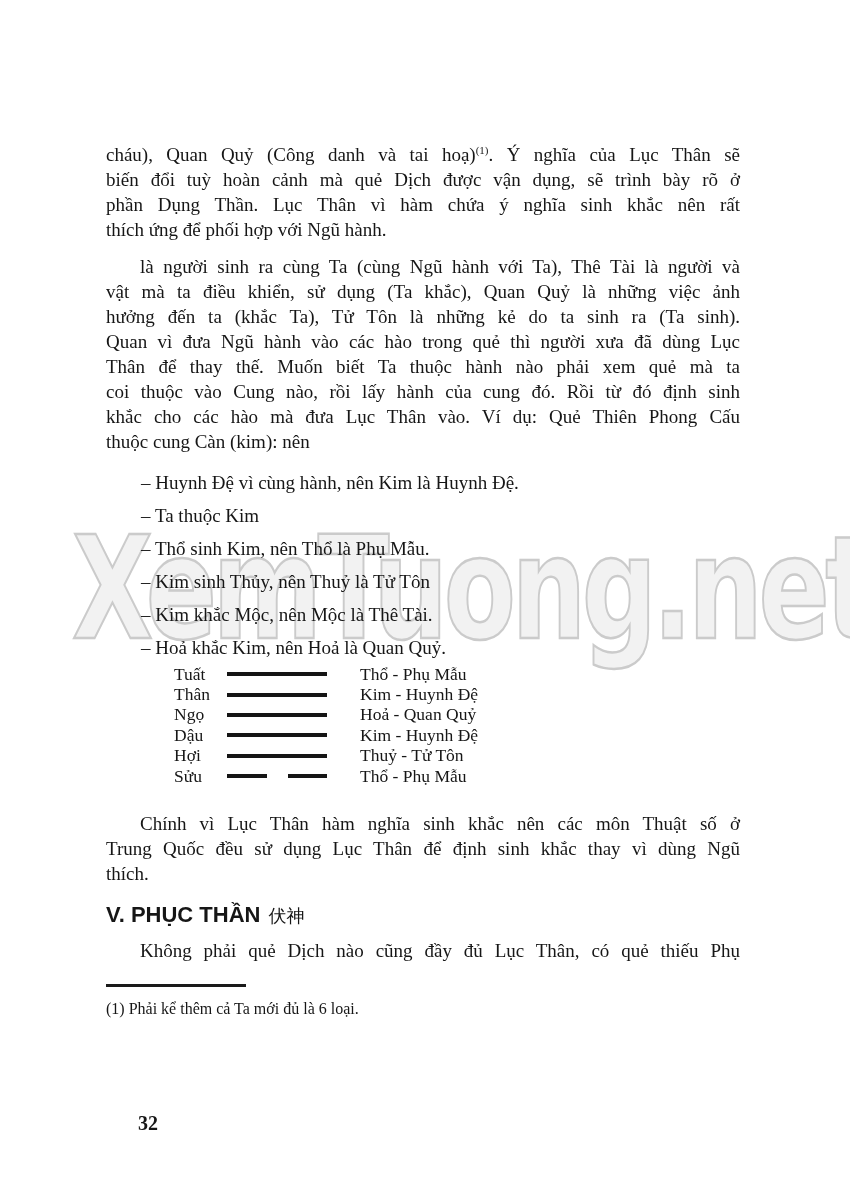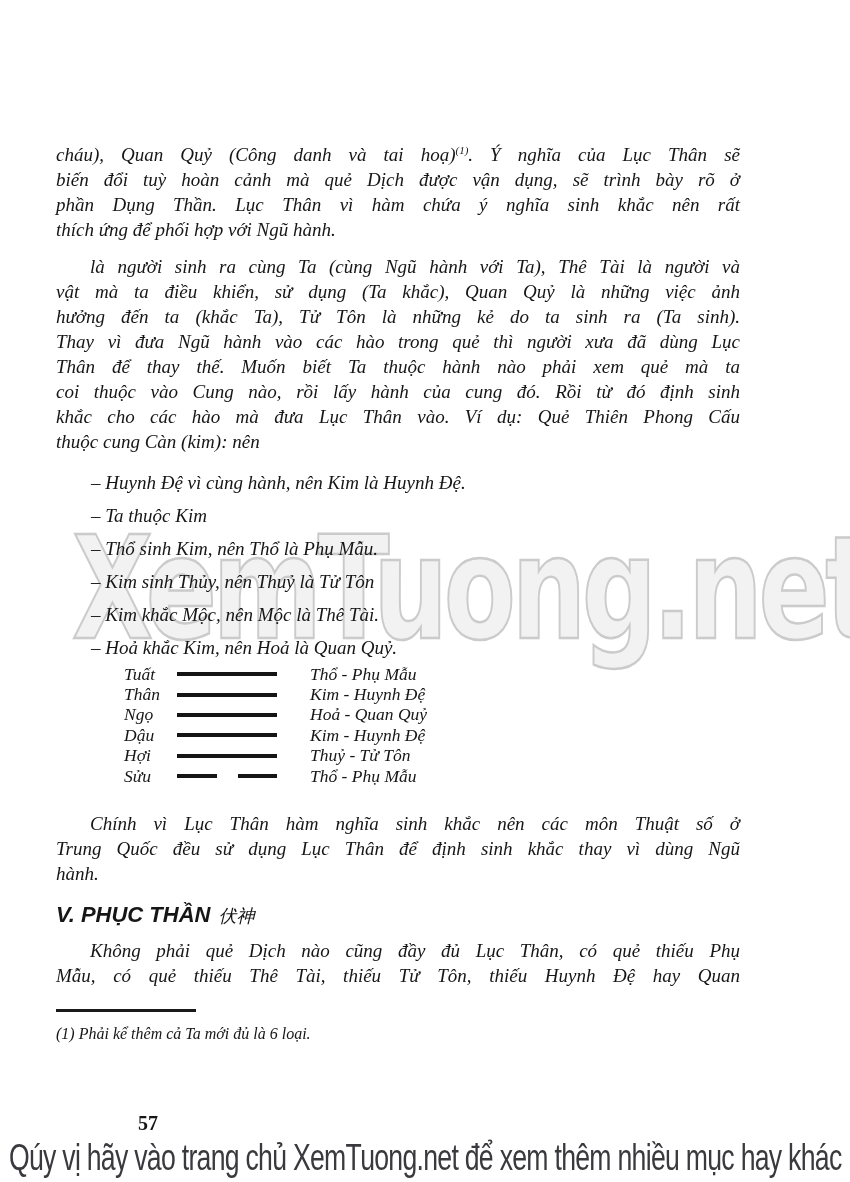--- a/index.html
+++ b/index.html
@@ -8,21 +8,21 @@
     overflow:hidden; color:#161616;
     font-family:"Liberation Serif","DejaVu Serif",serif;
   }
   .watermark {
     position:absolute; left:72px; top:506px; z-index:0;
     font-family:"DejaVu Sans","Liberation Sans",sans-serif;
     font-weight:bold; font-size:142px; letter-spacing:-6px;
     color:#f2f2f2; -webkit-text-stroke:2.5px #cbcbcb;
     white-space:nowrap; transform:scaleX(.74); transform-origin:left top;
   }
-  .content {position:relative; z-index:1; padding:142px 110px 0 56px; font-size:19px; line-height:25px;font-style:italic;}
+  .content {position:relative; z-index:1; padding:142px 110px 0 106px; font-size:19px; line-height:25px;}
   .para .line {text-align:justify; text-align-last:justify;}
   .para:not(.cont) .line:last-child {text-align-last:left;}
   .para.indent .line:first-child {text-indent:34px;}
   .fn-ref {font-size:11px; line-height:0; vertical-align:7px;}
   .list {margin-top:12px; line-height:33px;}
   .list .line {padding-left:35px; text-align:left;}
   .hexagram {padding-left:68px;}
   .hexrow {display:flex; align-items:center; height:20.4px; font-size:17.5px;}
   .branch {width:53px;}
   .hexline {width:100px; display:flex;}
@@ -61,21 +61,21 @@
         <div class="line"><span>cháu), Quan Quỷ (Công danh và tai hoạ)</span><sup class="fn-ref">(1)</sup><span>. Ý nghĩa của Lục Thân sẽ</span></div>
         <div class="line"><span>biến đổi tuỳ hoàn cảnh mà quẻ Dịch được vận dụng, sẽ trình bày rõ ở</span><sup class="fn-ref"></sup><span></span></div>
         <div class="line"><span>phần Dụng Thần. Lục Thân vì hàm chứa ý nghĩa sinh khắc nên rất</span><sup class="fn-ref"></sup><span></span></div>
         <div class="line"><span>thích ứng để phối hợp với Ngũ hành.</span><sup class="fn-ref"></sup><span></span></div>
       </div>
 
     <div class="para p2 indent">
         <div class="line"><span>là người sinh ra cùng Ta (cùng Ngũ hành với Ta), Thê Tài là người và</span><sup class="fn-ref"></sup><span></span></div>
         <div class="line"><span>vật mà ta điều khiển, sử dụng (Ta khắc), Quan Quỷ là những việc ảnh</span><sup class="fn-ref"></sup><span></span></div>
         <div class="line"><span>hưởng đến ta (khắc Ta), Tử Tôn là những kẻ do ta sinh ra (Ta sinh).</span><sup class="fn-ref"></sup><span></span></div>
-        <div class="line"><span>Thay vì đưa Ngũ hành vào các hào trong quẻ thì người xưa đã dùng Lục</span><sup class="fn-ref"></sup><span></span></div>
+        <div class="line"><span>Quan vì đưa Ngũ hành vào các hào trong quẻ thì người xưa đã dùng Lục</span><sup class="fn-ref"></sup><span></span></div>
         <div class="line"><span>Thân để thay thế. Muốn biết Ta thuộc hành nào phải xem quẻ mà ta</span><sup class="fn-ref"></sup><span></span></div>
         <div class="line"><span>coi thuộc vào Cung nào, rồi lấy hành của cung đó. Rồi từ đó định sinh</span><sup class="fn-ref"></sup><span></span></div>
         <div class="line"><span>khắc cho các hào mà đưa Lục Thân vào. Ví dụ: Quẻ Thiên Phong Cấu</span><sup class="fn-ref"></sup><span></span></div>
         <div class="line"><span>thuộc cung Càn (kim): nên</span><sup class="fn-ref"></sup><span></span></div>
       </div>
 
     <div class="list">
         <div class="line"><span>– Huynh Đệ vì cùng hành, nên Kim là Huynh Đệ.</span></div>
         <div class="line"><span>– Ta thuộc Kim</span></div>
         <div class="line"><span>– Thổ sinh Kim, nên Thổ là Phụ Mẫu.</span></div>
@@ -133,34 +133,30 @@
               <i></i>
             </span>
           <span class="hexvalue">Thổ - Phụ Mẫu</span>
         </div>
         </div>
     </div>
 
     <div class="para p3 indent">
         <div class="line"><span>Chính vì Lục Thân hàm nghĩa sinh khắc nên các môn Thuật số ở</span><sup class="fn-ref"></sup><span></span></div>
         <div class="line"><span>Trung Quốc đều sử dụng Lục Thân để định sinh khắc thay vì dùng Ngũ</span><sup class="fn-ref"></sup><span></span></div>
-        <div class="line"><span>hành.</span><sup class="fn-ref"></sup><span></span></div>
+        <div class="line"><span>thích.</span><sup class="fn-ref"></sup><span></span></div>
       </div>
 
     <h2 class="heading"><span>V. PHỤC THẦN</span><span class="hanzi">伏神</span></h2>
 
     <div class="para p4 indent cont">
         <div class="line"><span>Không phải quẻ Dịch nào cũng đầy đủ Lục Thân, có quẻ thiếu Phụ</span><sup class="fn-ref"></sup><span></span></div>
-        <div class="line"><span>Mẫu, có quẻ thiếu Thê Tài, thiếu Tử Tôn, thiếu Huynh Đệ hay Quan</span><sup class="fn-ref"></sup><span></span></div>
       </div>
 
     <div class="fn-rule"></div>
     <div class="footnote">(1) Phải kể thêm cả Ta mới đủ là 6 loại.</div>
 
   </div>
 
-  <div class="pageno">57</div>
+  <div class="pageno">32</div>
 
-  <div class="banner">
-    <span>Qúy vị hãy vào trang chủ XemTuong.net để xem thêm nhiều mục hay khác</span>
-  </div>
 
 </div>
 
 </body></html>

